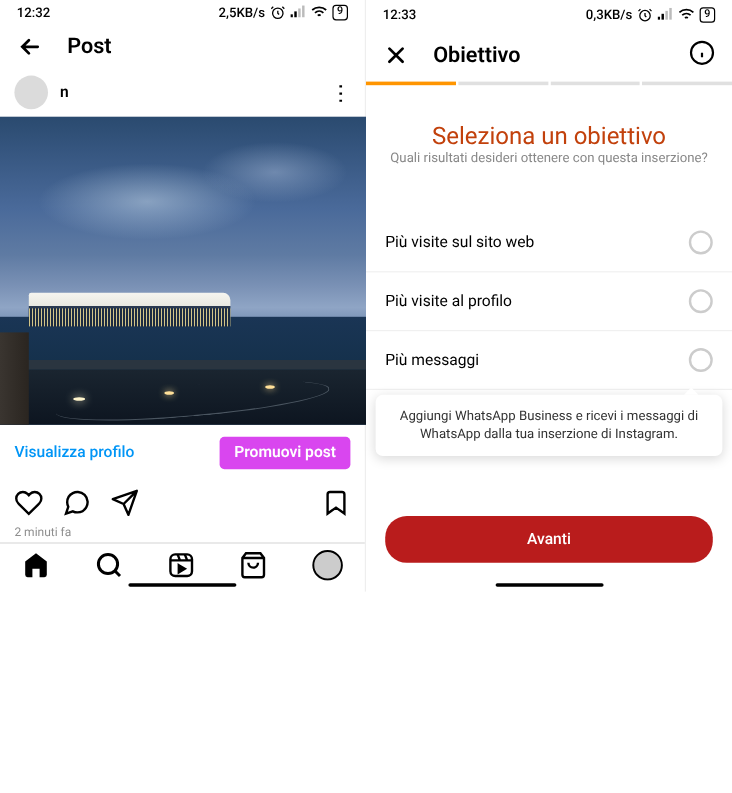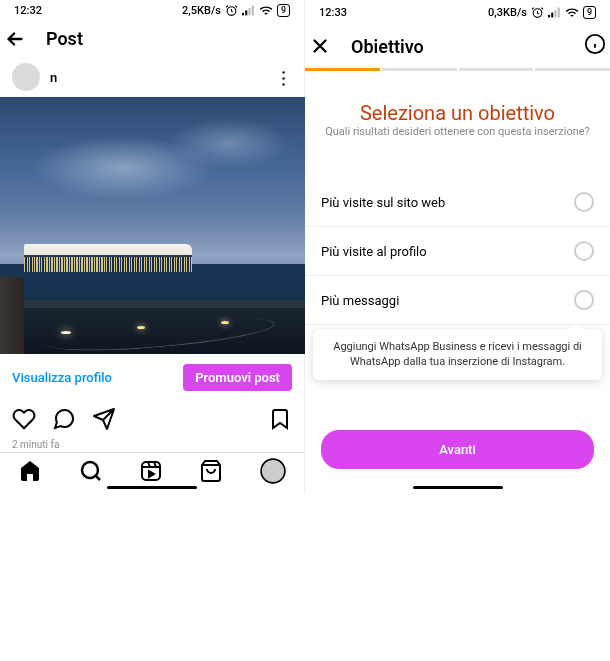--- a/index.html
+++ b/index.html
@@ -1,23 +1,23 @@
 <!DOCTYPE html>
 <html><head>
 <meta charset="utf-8">
 <style>
 *{margin:0;padding:0;box-sizing:border-box;font-family:-apple-system,BlinkMacSystemFont,"Segoe UI",Roboto,Helvetica,Arial,sans-serif}
 body{width:610px;height:661px;display:flex;background:#fff;overflow:hidden}
 .screen{width:305px;height:493px;position:relative;display:flex;flex-direction:column;background:#fff}
 .screen-left{border-right:1px solid #eee}
 .status-bar{height:24px;display:flex;align-items:center;justify-content:space-between;padding:0 14px;font-size:11px;font-weight:500;color:#000}
-.status-right{display:flex;align-items:center;gap:4px}
+.status-right{display:flex;gap:4px}
 .status-right svg{display:block}
 .battery-box{border:1px solid #000;border-radius:3px;padding:0 3px;font-size:9px;display:flex;align-items:center;line-height:1;height:13px}
-.header{height:44px;display:flex;align-items:center;padding:0 4px;gap:20px}
+.header{height:44px;display:flex;align-items:center;padding:0 14px;gap:20px}
 .header-title{font-size:18px;font-weight:600}
 .post-top{display:flex;align-items:center;padding:6px 12px;gap:10px}
 .avatar{width:28px;height:28px;border-radius:50%;background:#dbdbdb}
 .username{font-size:13px;font-weight:600;flex:1}
 .dots{font-size:18px;letter-spacing:-2px;transform:rotate(90deg);display:inline-block}
 .post-image{width:305px;height:305px;position:relative;overflow:hidden}
 .sky{position:absolute;inset:0;background:linear-gradient(180deg,#2a4a6f 0%,#3a5a85 15%,#4a6a9a 30%,#5f7ba3 45%,#7a91b5 55%,#8fa5c5 62%,#6582a8 70%,#3d5a80 100%)}
 .cloud1{position:absolute;top:15%;left:10%;width:60%;height:25%;background:radial-gradient(ellipse at center,rgba(180,200,220,.6) 0%,transparent 70%);border-radius:50%}
 .cloud2{position:absolute;top:8%;right:5%;width:40%;height:20%;background:radial-gradient(ellipse at center,rgba(160,180,210,.5) 0%,transparent 70%);border-radius:50%}
 .water{position:absolute;bottom:0;left:0;right:0;height:35%;background:linear-gradient(180deg,#1a3555 0%,#14304a 50%,#0f2840 100%)}
@@ -44,21 +44,21 @@
 .progress-seg.active{background:#ff9500}
 .goal-content{padding:30px 16px 16px;text-align:center}
 .goal-title{font-size:20px;font-weight:400;color:#c2410c;margin-bottom:0}
 .goal-subtitle{font-size:11px;color:#888}
 .option-list{margin-top:24px}
 .option-row{display:flex;align-items:center;justify-content:space-between;padding:14px 16px;border-bottom:1px solid #f0f0f0}
 .option-label{font-size:13px;color:#000}
 .radio{width:20px;height:20px;border:2px solid #ccc;border-radius:50%}
 .tooltip{margin:4px 8px 4px;background:#fff;border-radius:6px;box-shadow:0 2px 10px rgba(0,0,0,.15);padding:10px 14px;font-size:11px;color:#333;text-align:center;line-height:1.4;position:relative}
 .tooltip::before{content:"";position:absolute;top:-6px;right:20px;border-left:6px solid transparent;border-right:6px solid transparent;border-bottom:6px solid #fff}
-.next-btn{margin:auto 16px 24px;background:#d946ef;color:#fff;font-size:13px;font-weight:500;padding:12px;border:none;border-radius:18px;text-align:center}
+.next-btn{margin:auto 16px 24px;background:#b91c1c;color:#fff;font-size:13px;font-weight:500;padding:12px;border:none;border-radius:18px;text-align:center}
 .info-icon{margin-left:auto}
 </style>
 </head>
 <body>
 
 <div class="screen screen-left">
   <div class="status-bar">
     <span>12:32</span>
     <div class="status-right">
       <span>2,5KB/s</span>

